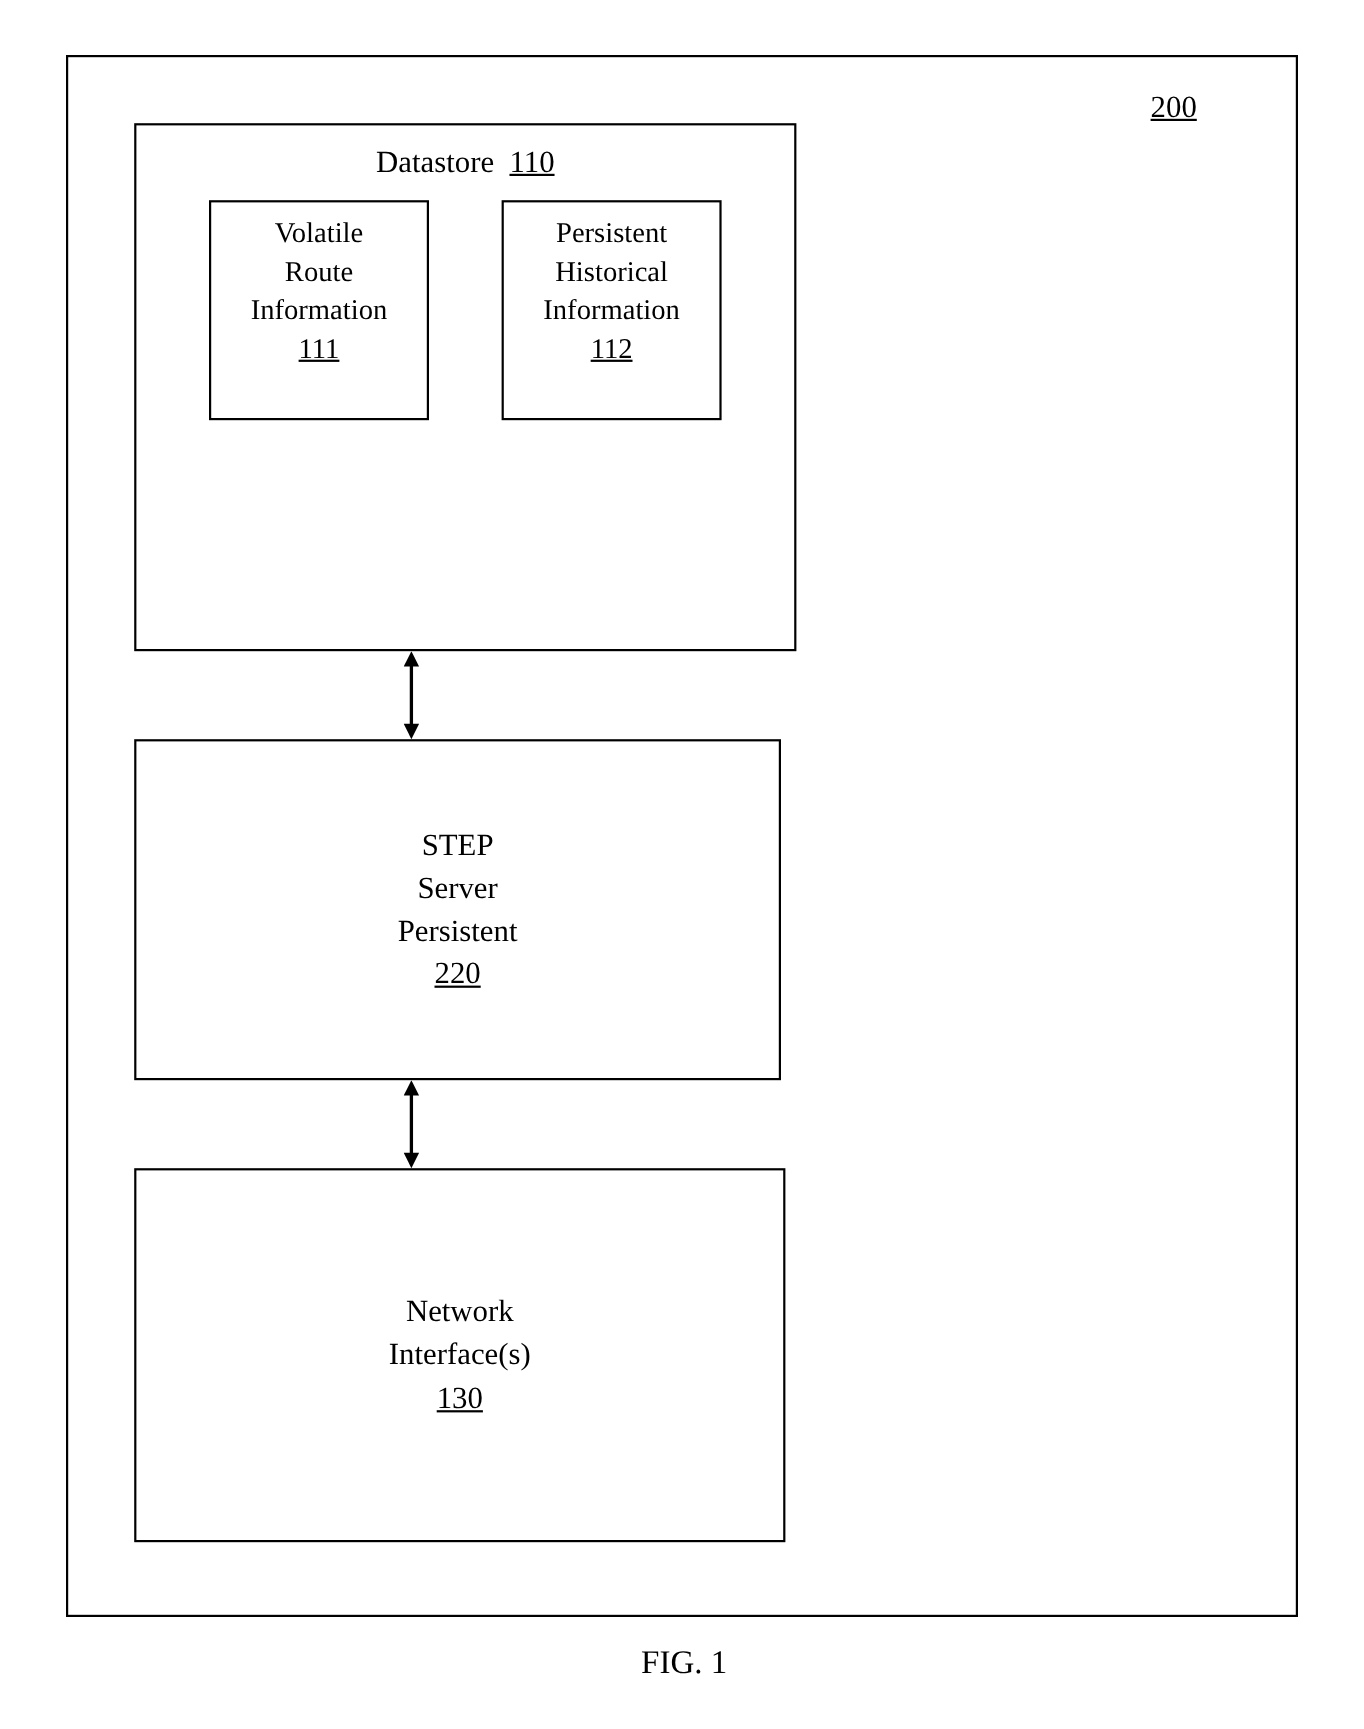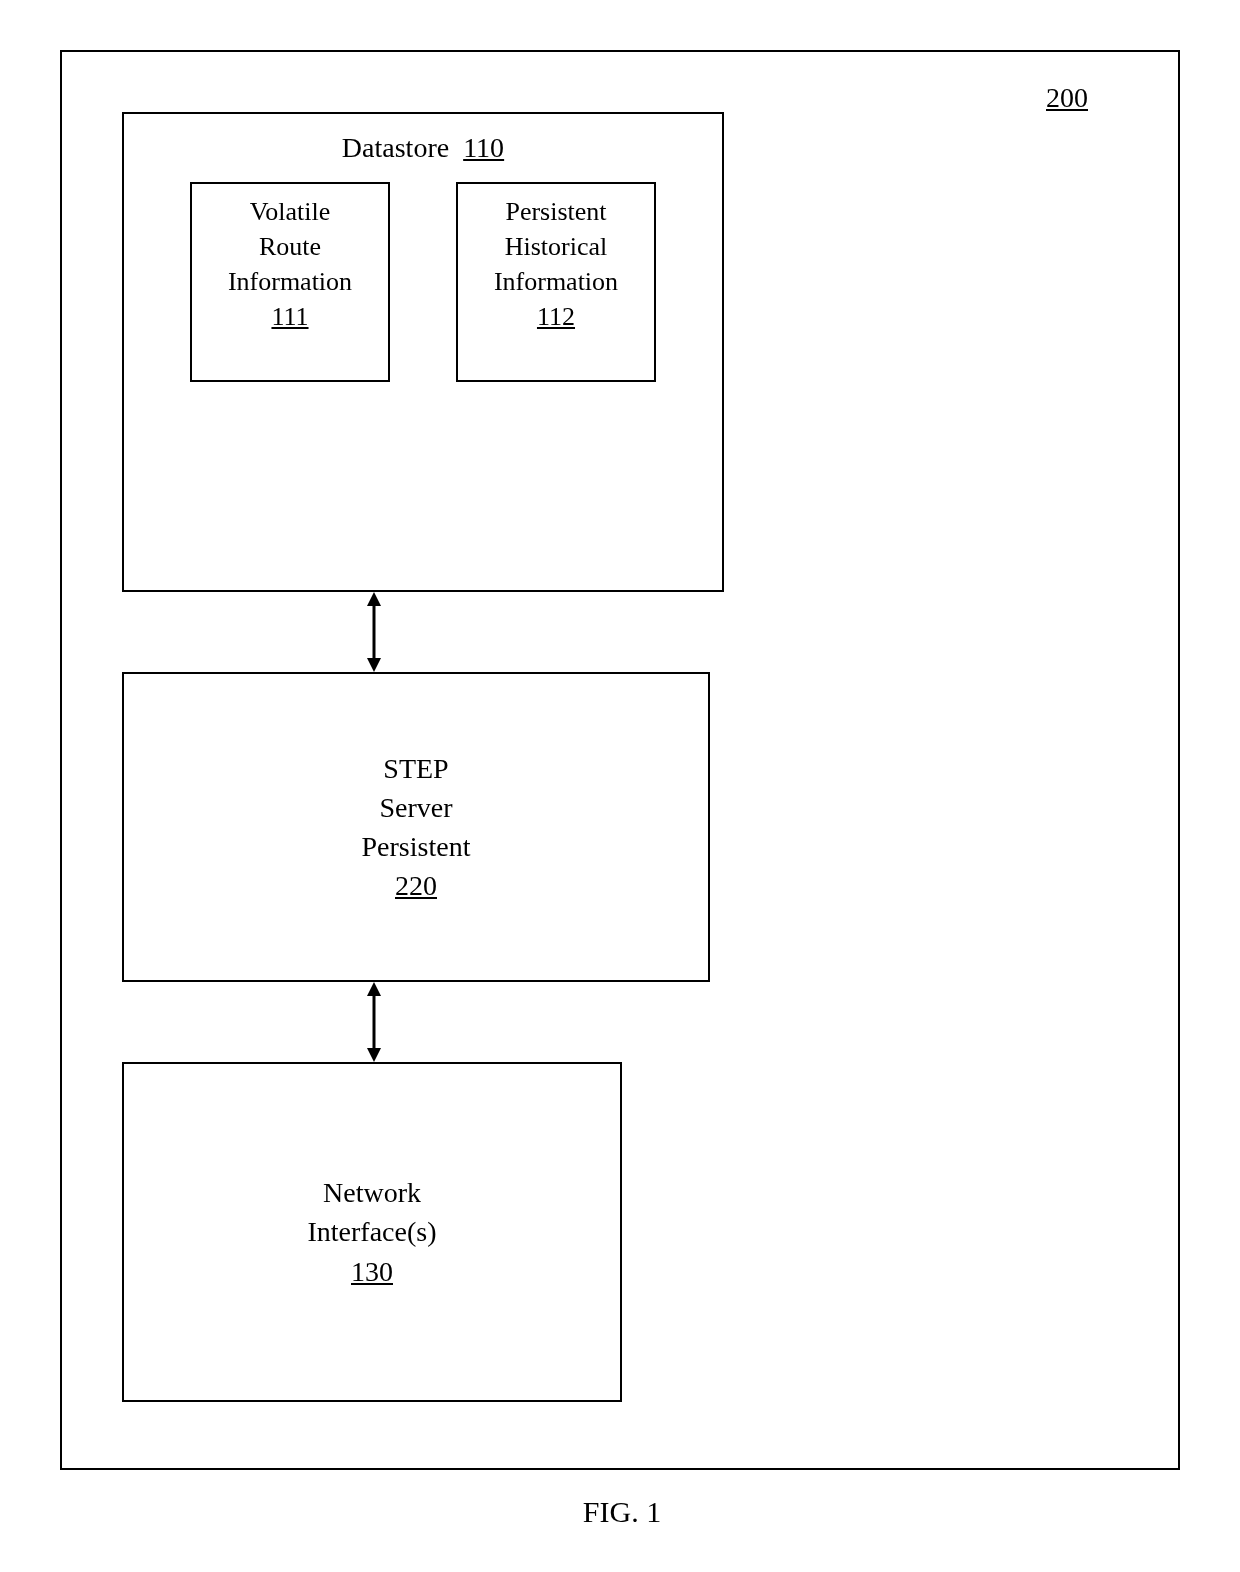--- a/index.html
+++ b/index.html
@@ -66,21 +66,21 @@
       justify-content: center;
       align-items: center;
       font-size: 28px;
       line-height: 1.4;
       text-align: center;
     }
     .network-box {
       position: absolute;
       left: 60px;
       top: 1010px;
-      width: 500px;
+      width: 592px;
       height: 340px;
       border: 2px solid #000;
       display: flex;
       flex-direction: column;
       justify-content: center;
       align-items: center;
       font-size: 28px;
       line-height: 1.4;
       text-align: center;
     }

